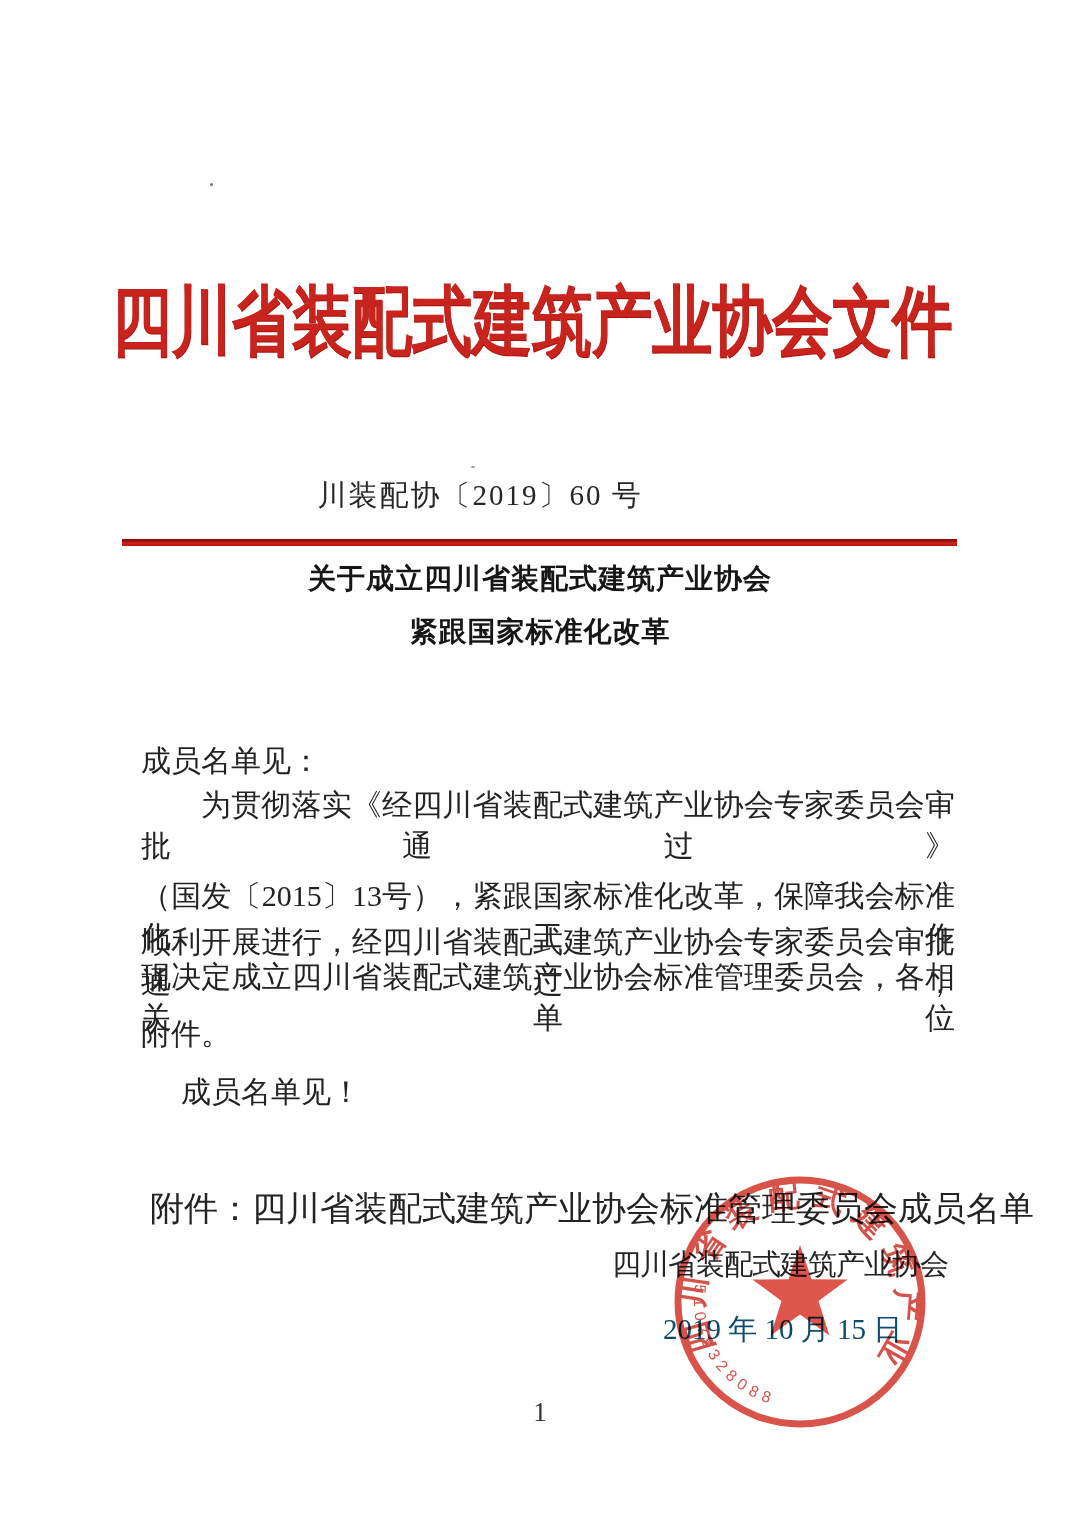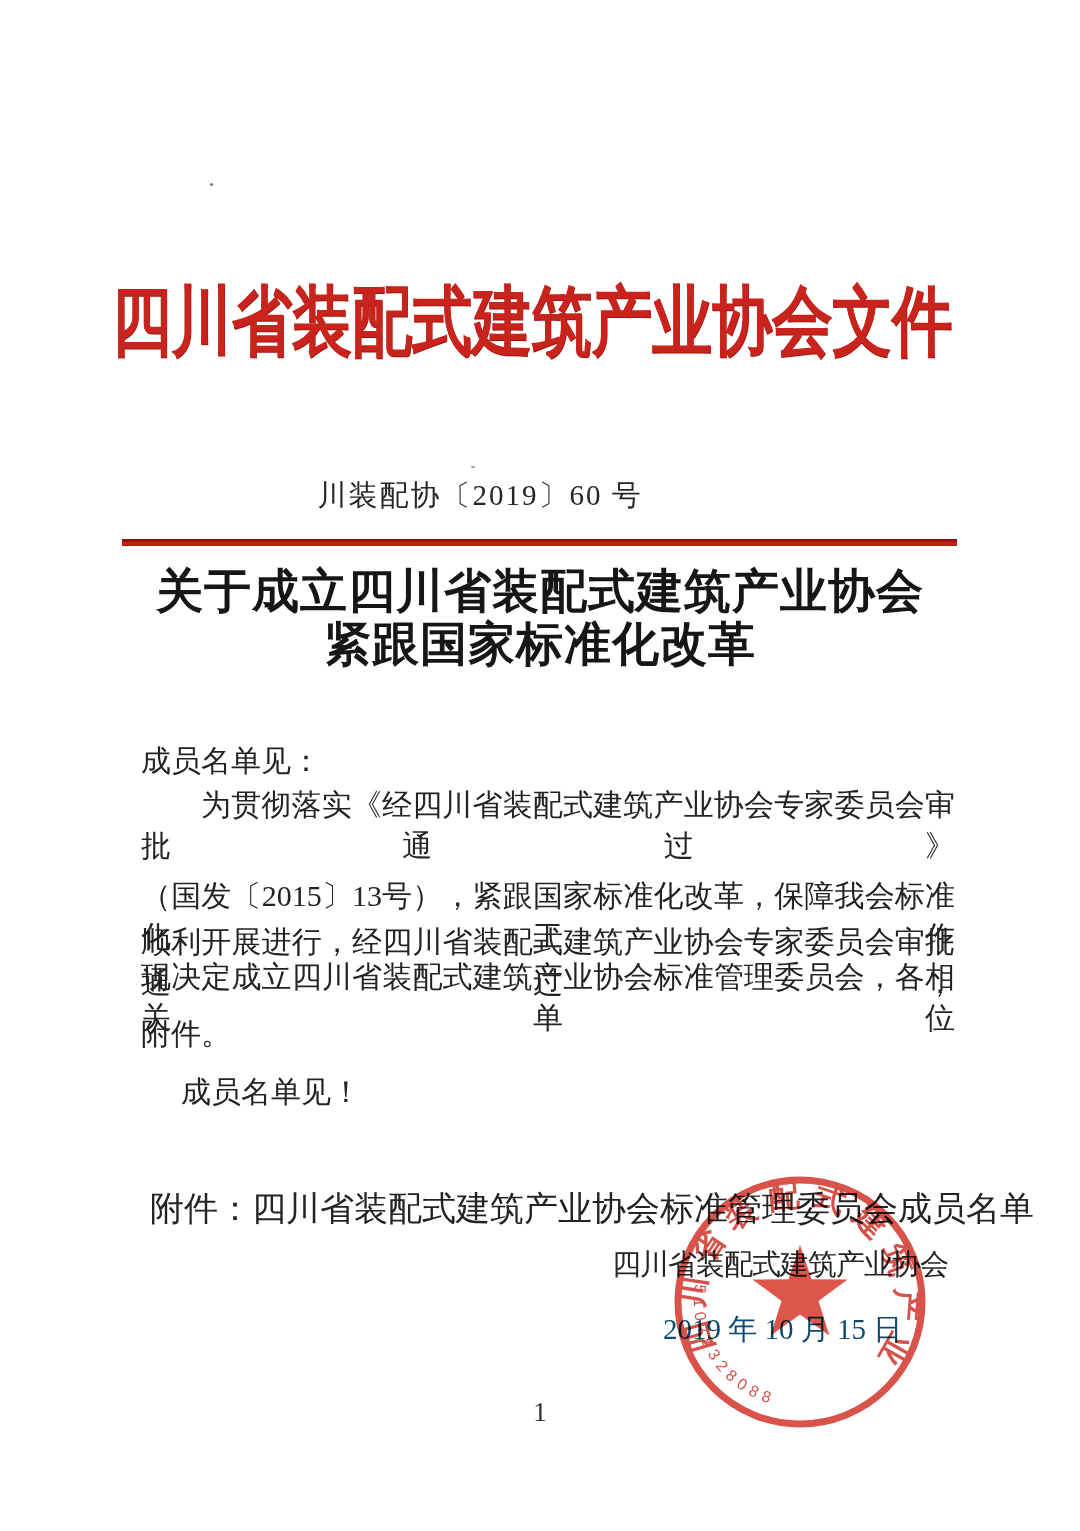--- a/index.html
+++ b/index.html
@@ -11,21 +11,21 @@
   .abs{position:absolute;}
   
   .org-title-wrap{top:243px;left:0;width:1040px;text-align:left;white-space:nowrap;margin-top:28px;}
   .org-title{
     display:inline-block;font-size:76px;font-weight:bold;color:#c8231c;
     transform:scaleX(0.79);transform-origin:center;letter-spacing:0px;
     text-shadow:0.5px 0.5px 0 #a5120d;
   }
   .doc-number{top:476px;left:0;width:960px;text-align:center;font-size:29px;color:#262626;letter-spacing:2px;}
   .red-rule{top:539px;left:122px;width:835px;height:7px;background:linear-gradient(#8e0d0b 18%,#cf2418 60%,#b8150f);}
-  .doc-title{left:0;width:1080px;text-align:center;font-size:47px;font-weight:bold;color:#161616;letter-spacing:1px;}
+  .doc-title{left:0;width:1080px;text-align:center;font-size:28px;font-weight:bold;color:#161616;letter-spacing:1px;}
   .t1{top:560px;}
   .t2{top:613px;}
   .body-line{left:141px;width:814px;font-size:30px;color:#232323;white-space:nowrap;}
   .just{white-space:normal;text-align:justify;text-align-last:justify;}
   .indent2{text-indent:60px;}
   .salutation{top:741px;}
   .bl0{top:785px;}
   .bl1{top:876px;}
   .bl2{top:900px;margin-top:22px;}
   .bl3{top:957px;}

